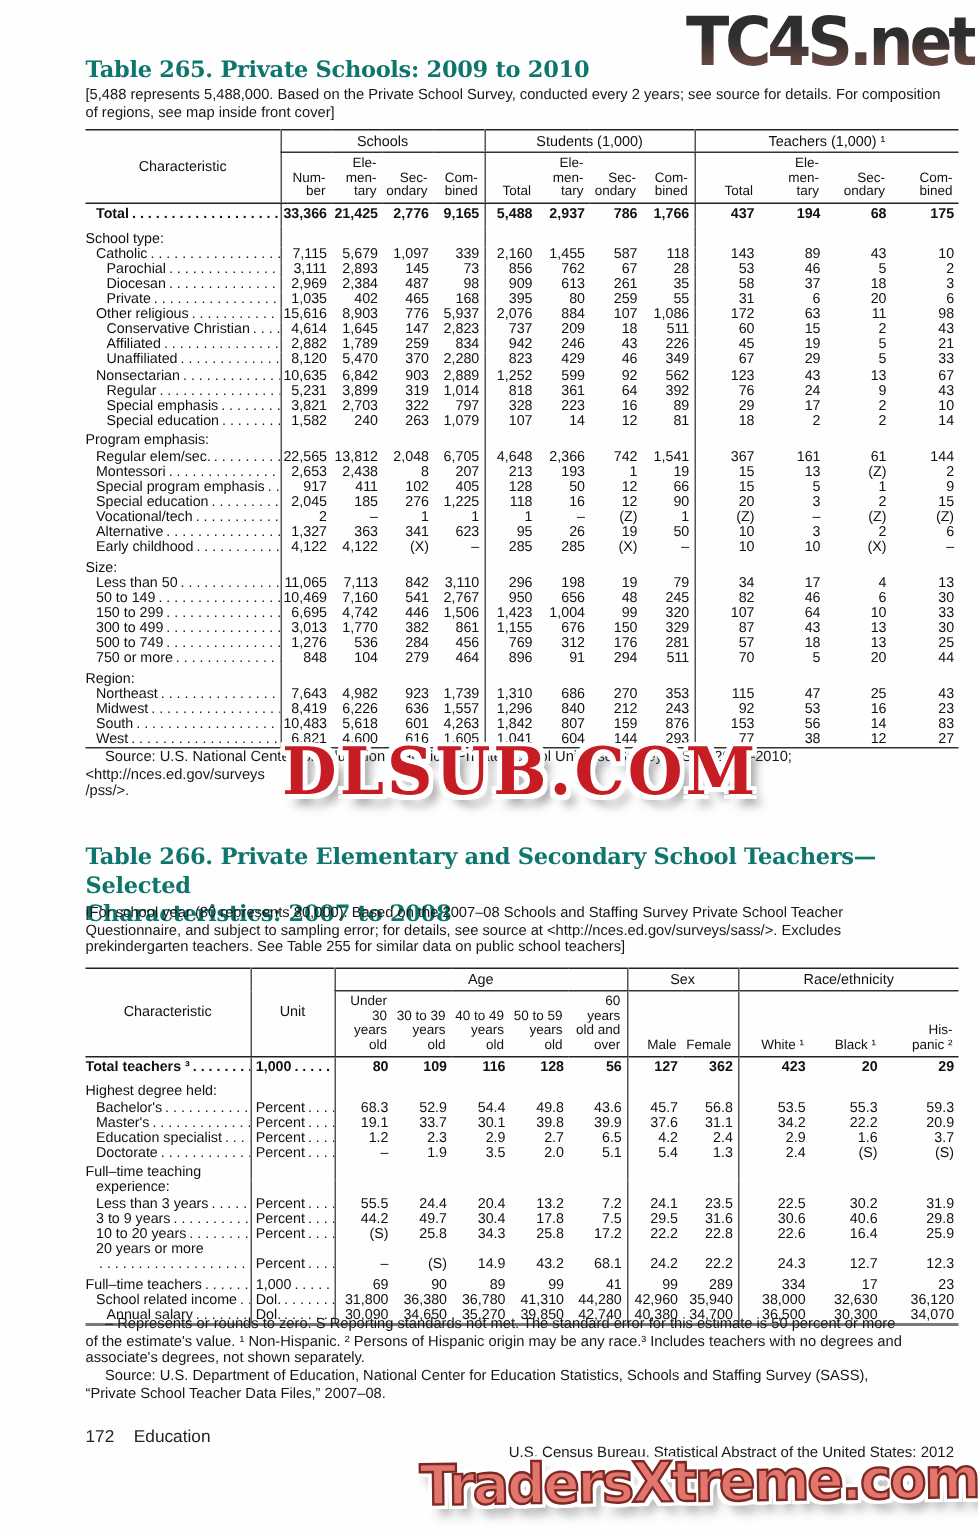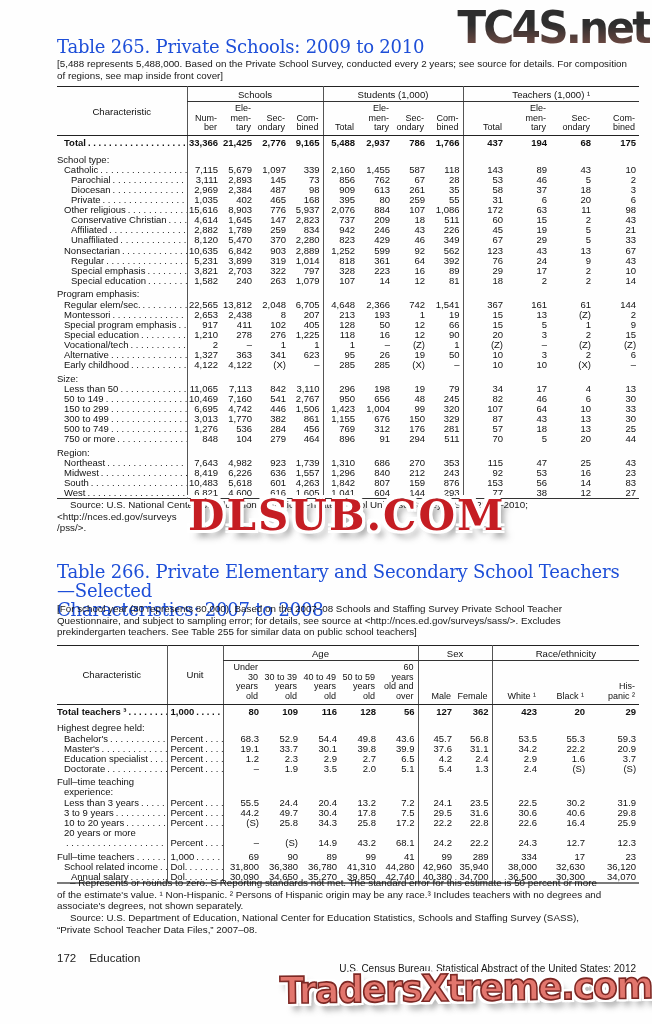--- a/index.html
+++ b/index.html
@@ -1,21 +1,21 @@
 <!DOCTYPE html>
 <html><head>
 <meta charset="utf-8">
 <style>
   html,body{margin:0;padding:0;background:#e8e8e8;}
   .page{position:relative;width:652px;height:1024px;background:#fefefe;margin:0 auto;
         font-family:"Liberation Sans", sans-serif;color:#111;overflow:hidden;}
 
   
-  .ttl{position:absolute;font-family:"DejaVu Serif", serif;font-weight:normal;
-       font-size:18px;line-height:19px;letter-spacing:-0.2px;color:#1d4ed8;white-space:pre-line;}
+  .ttl{position:absolute;font-family:"DejaVu Serif", serif;font-weight:bold;
+       font-size:15px;line-height:19px;letter-spacing:-0.2px;color:#0f766e;white-space:pre-line;}
   .note{position:absolute;font-size:9.8px;line-height:11.7px;white-space:pre-line;color:#171717;}
   .fn{position:absolute;font-size:9.8px;line-height:11.7px;color:#171717;width:588px;}
   .fn p{margin:0;text-indent:13px;white-space:pre-line;}
 
   .t265-title{top:37px;left:57px;}
   .t265-note{top:58px;left:57px;width:588px;}
   .t266-title{top:562px;left:57px;width:570px;}
   .t266-note{top:603px;left:57px;width:588px;}
   .fn265{top:499px;left:57px;}
   .fn266{top:877px;left:57px;}
@@ -487,22 +487,22 @@
             <td class="num">1</td>
             <td class="num">9</td>
           </tr>
           <tr class="">
             <td class="stub">
               <div class="labwrap" style="padding-left: 7px;">
                 <span class="lbl">Special education</span>
                 <span class="dots">. . . . . . . . . . . . . . . . . . . . . . . . . . . . . . . . . . . . . . . .</span>
               </div>
             </td>
-            <td class="num vl">1,210</td>
-            <td class="num">278</td>
+            <td class="num vl">2,045</td>
+            <td class="num">185</td>
             <td class="num">276</td>
             <td class="num">1,225</td>
             <td class="num vl">118</td>
             <td class="num">16</td>
             <td class="num">12</td>
             <td class="num">90</td>
             <td class="num vl">20</td>
             <td class="num">3</td>
             <td class="num">2</td>
             <td class="num">15</td>

